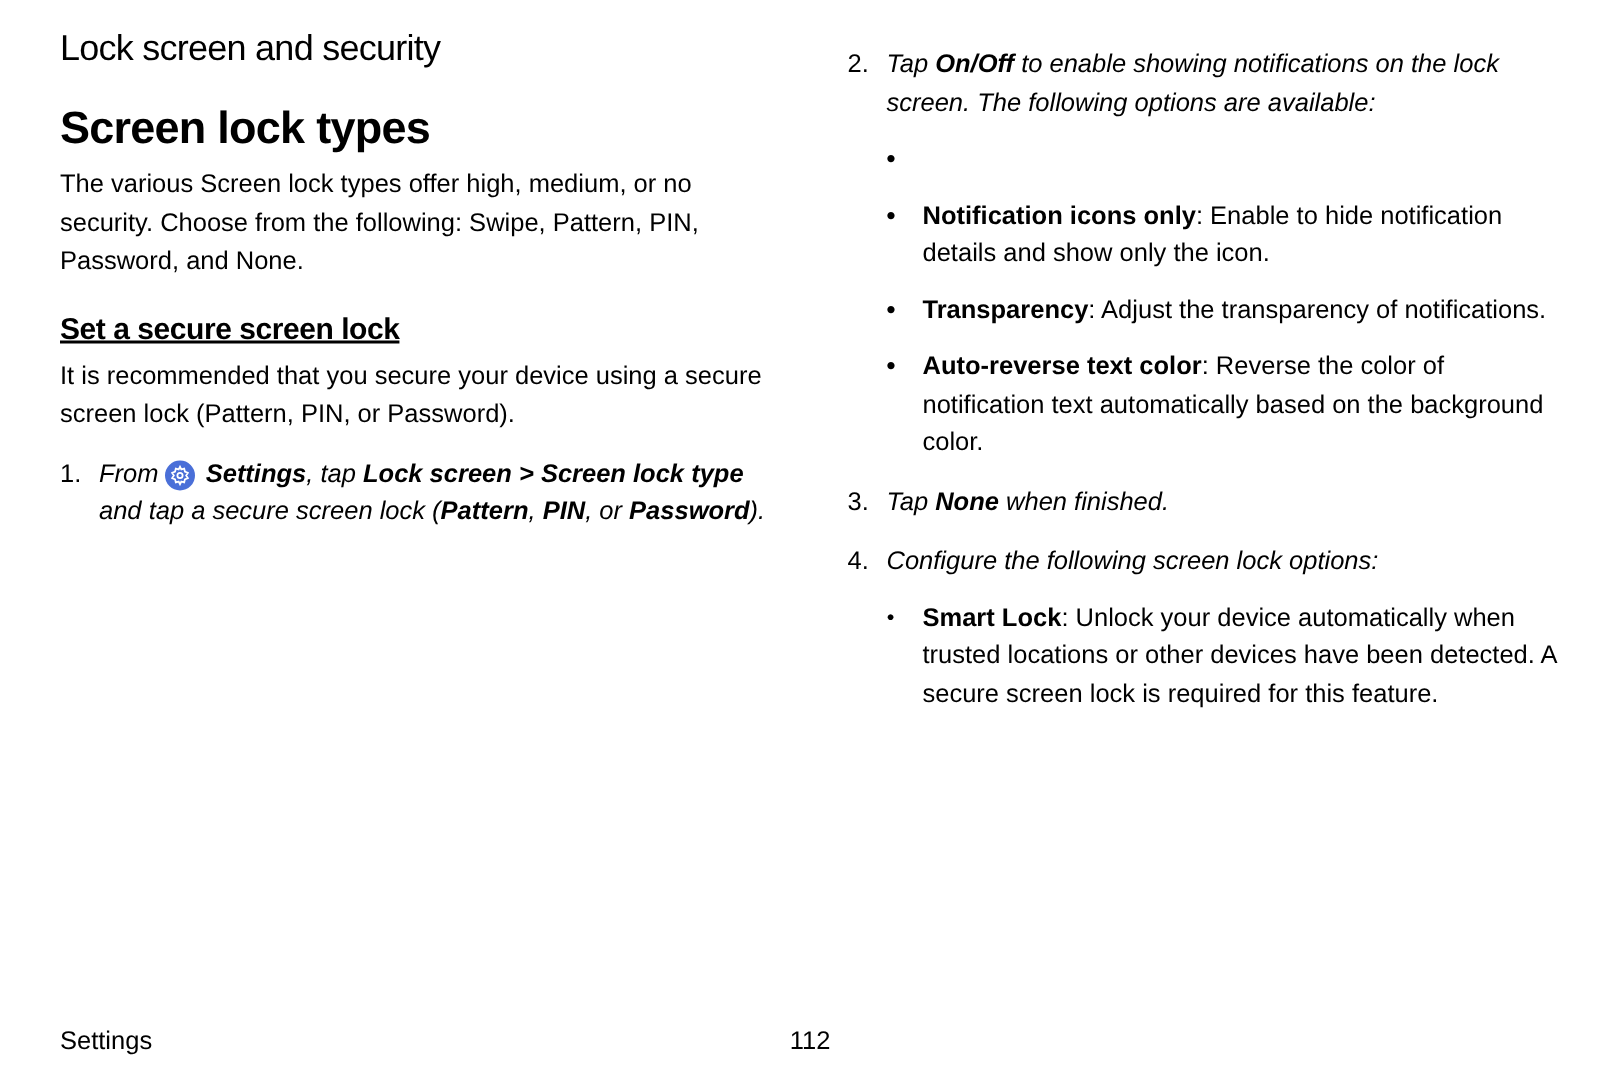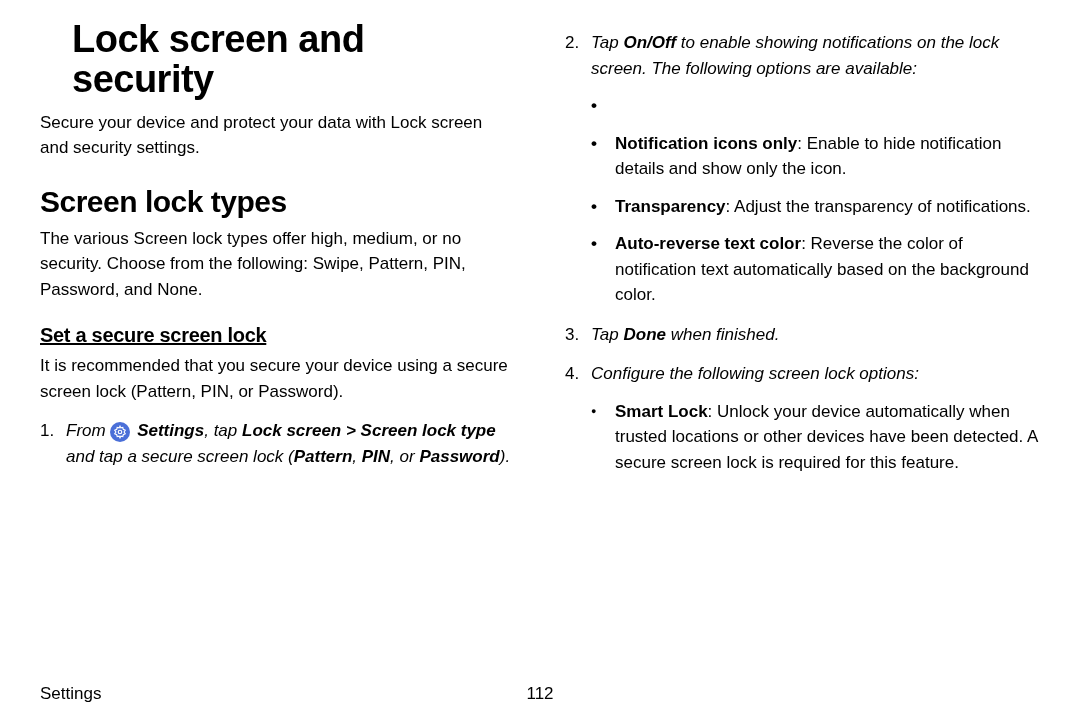--- a/index.html
+++ b/index.html
@@ -13,27 +13,26 @@
   }
   .columns {
     display: flex;
     gap: 50px;
   }
   .col {
     width: 480px;
   }
   h1 {
     font-family: Arial, Helvetica, sans-serif;
-    font-weight: 700;
-    font-size: 38px;
+    font-weight: 400;
+    font-size: 24px;
     line-height: 1.05;
     letter-spacing: -0.5px;
     margin-bottom: 10px;
     font-stretch: condensed;
-    margin-left: 32px;
   }
   h2 {
     font-weight: 700;
     font-size: 30px;
     line-height: 1.1;
     letter-spacing: -0.5px;
     margin-top: 24px;
     margin-bottom: 8px;
   }
   h3 {
@@ -101,21 +100,20 @@
     left: 50%;
     transform: translateX(-50%);
   }
 </style>
 </head>
 <body>
 
 <div class="columns">
   <div class="col">
     <h1>Lock screen and security</h1>
-    <p>Secure your device and protect your data with Lock screen and security settings.</p>
 
     <h2>Screen lock types</h2>
     <p>The various Screen lock types offer high, medium, or no security. Choose from the following: Swipe, Pattern, PIN, Password, and None.</p>
 
     <h3>Set a secure screen lock</h3>
     <p>It is recommended that you secure your device using a secure screen lock (Pattern, PIN, or Password).</p>
 
     <div class="ol-item">
       <div class="ol-num">1.</div>
       <div class="ol-body">
@@ -150,21 +148,21 @@
       <div class="ul-body"><span class="bold">Transparency</span><span>: Adjust the transparency of notifications.</span></div>
     </div>
     <div class="ul-item">
       <div class="ul-mark">•</div>
       <div class="ul-body"><span class="bold">Auto-reverse text color</span><span>: Reverse the color of notification text automatically based on the background color.</span></div>
     </div>
 
     <div class="ol-item">
       <div class="ol-num">3.</div>
       <div class="ol-body">
-        <span>Tap </span><span class="bold">Done</span><span> when finished.</span>
+        <span>Tap </span><span class="bold">None</span><span> when finished.</span>
       </div>
     </div>
 
     <div class="ol-item">
       <div class="ol-num">4.</div>
       <div class="ol-body">Configure the following screen lock options:</div>
     </div>
 
     <div class="ul-item">
       <div class="ul-mark" style="font-size:9px;padding-top:6px;">●</div>

